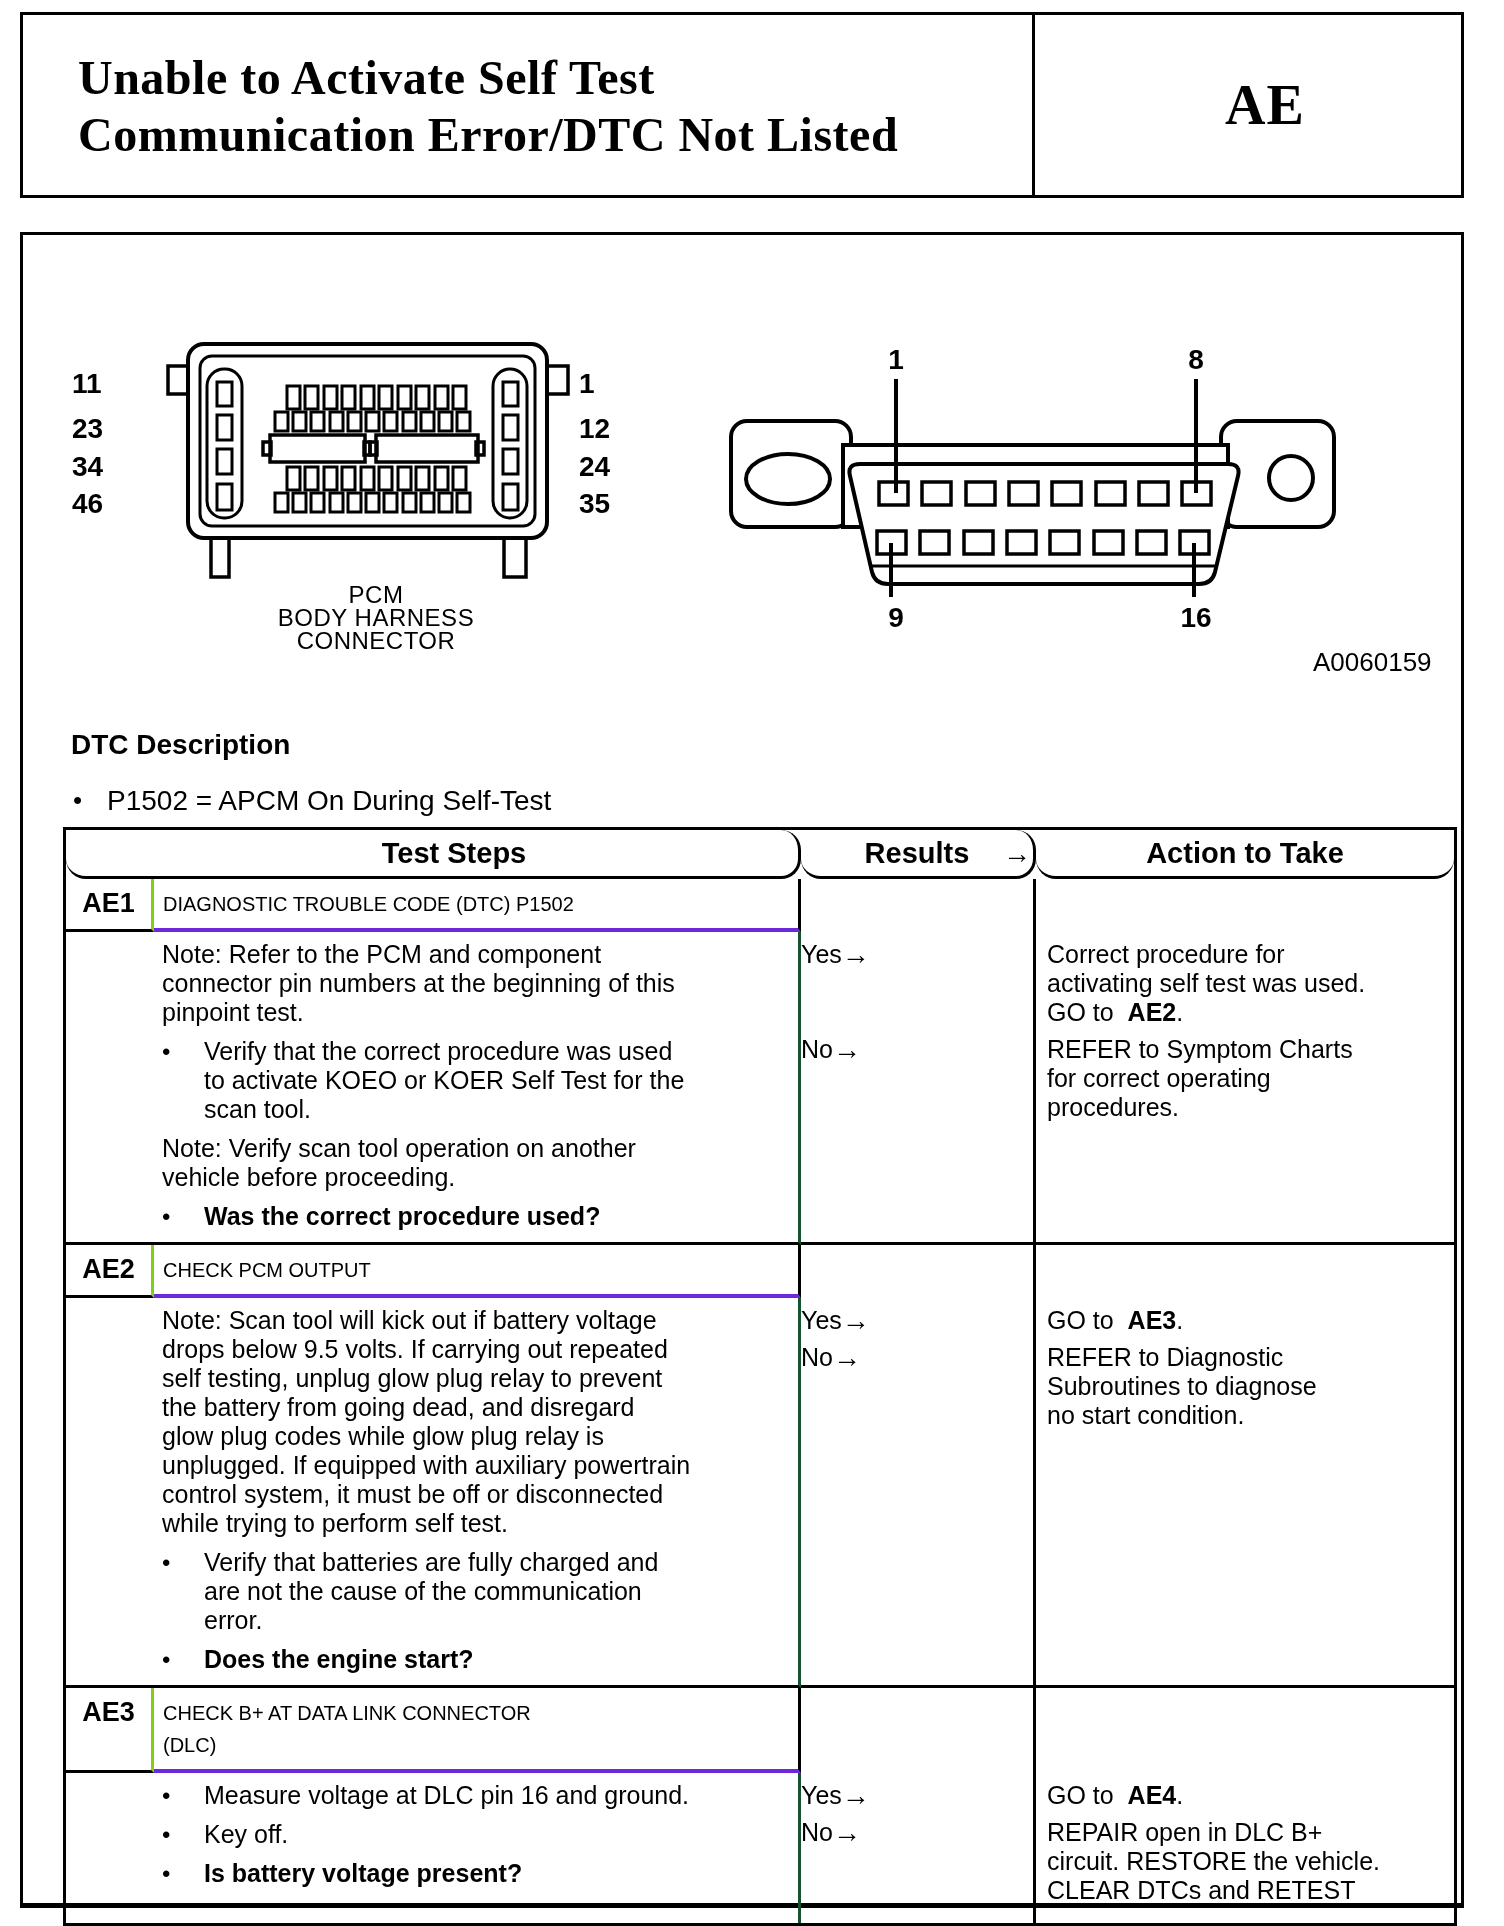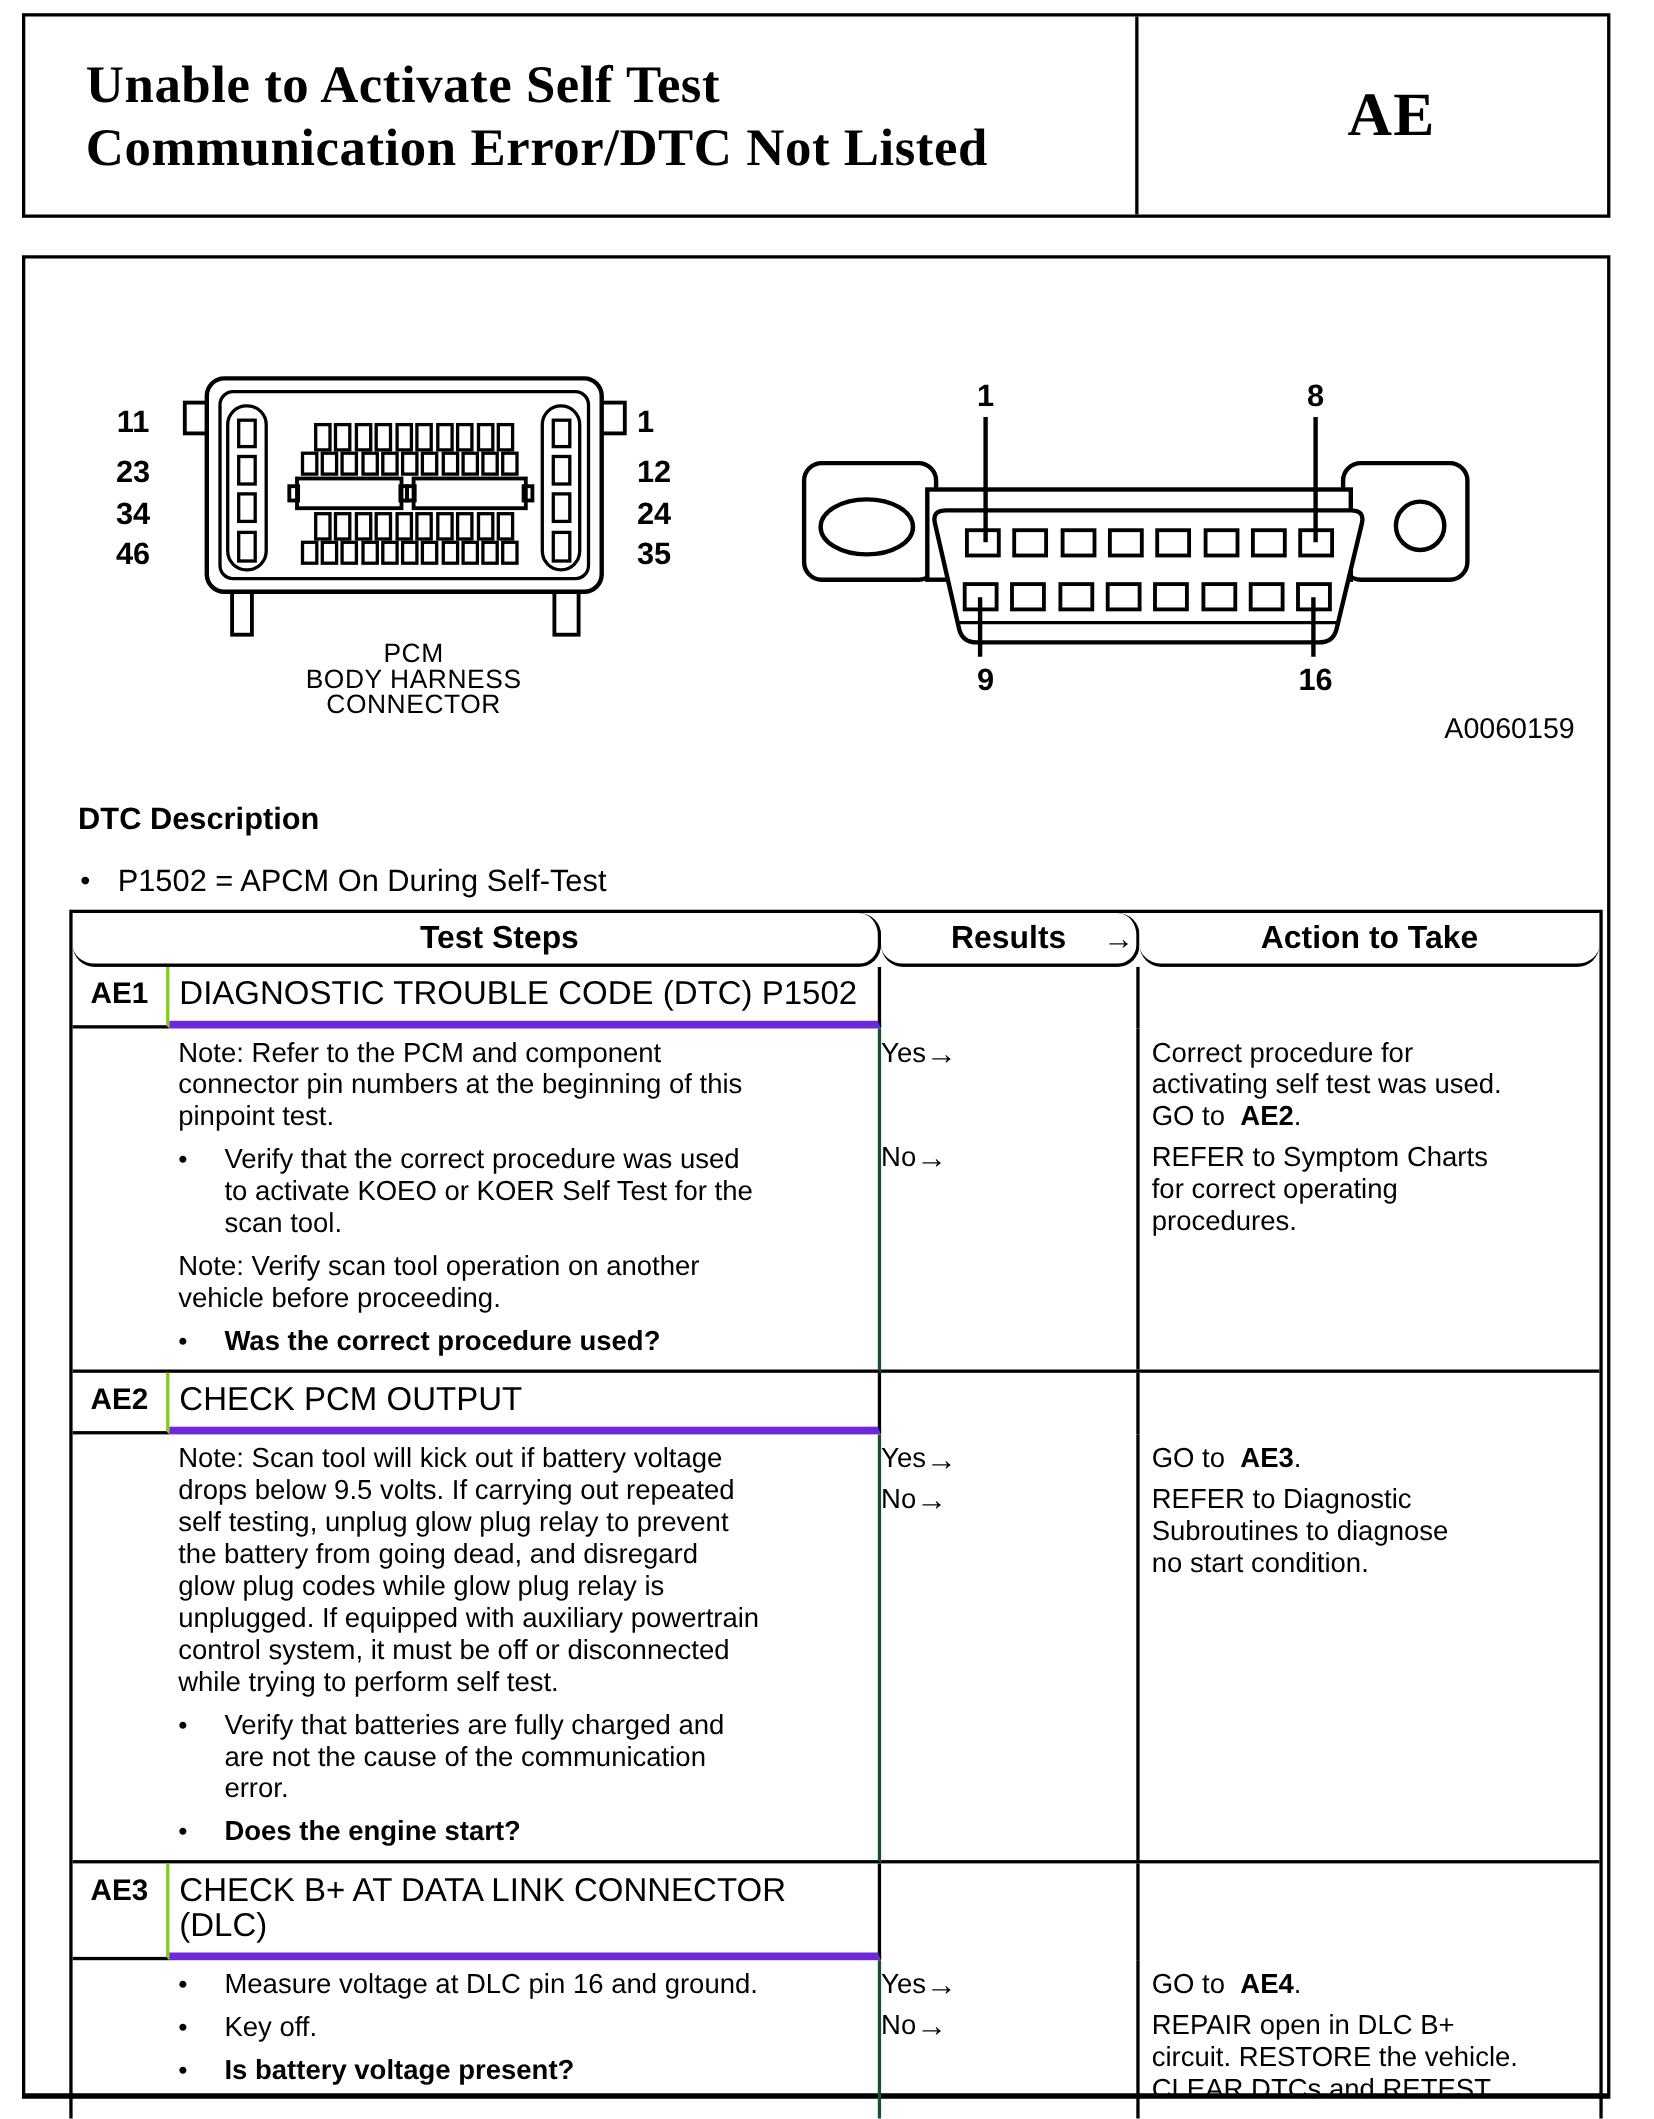--- a/index.html
+++ b/index.html
@@ -11,21 +11,21 @@
   .title-cell{width:1012px;box-sizing:border-box;border-right:3px solid #000;padding:34px 0 0 55px;}
   .title-line{font-family:"Liberation Serif",serif;font-weight:bold;font-size:48px;line-height:57px;letter-spacing:0.5px;}
   .ae-cell{flex:1;display:flex;align-items:center;justify-content:center;margin-left:34px;}
   .section-code{font-family:"Liberation Serif",serif;font-weight:bold;font-size:56px;letter-spacing:1px;}
 
   
   .main-box{position:absolute;left:20px;top:232px;width:1444px;height:1676px;border:3px solid #000;border-bottom-width:5px;box-sizing:border-box;}
 
   
   .pin-label{position:absolute;font-size:28px;font-weight:bold;line-height:30px;}
-  .pcm-lab-l{left:63px;width:70px;text-align:center;}
+  .pcm-lab-l{left:49px;width:70px;text-align:left;}
   .pcm-lab-r{left:556px;width:70px;text-align:left;}
   .dlc-lab{width:60px;text-align:center;}
   .pcm-caption{position:absolute;left:203px;top:348px;width:300px;text-align:center;font-size:24px;line-height:23px;letter-spacing:0.5px;}
   .figure-id{position:absolute;left:1290px;top:412px;width:150px;font-size:26px;}
 
   svg{position:absolute;}
   .stroke{stroke:#000;fill:none;}
   .wfill{stroke:#000;fill:#fff;}
 
   
@@ -34,21 +34,21 @@
   .dtc-bullet .dot{width:34px;font-size:26px;}
 
   
   #pp-table{position:absolute;left:40px;top:592px;width:1394px;box-sizing:border-box;border:3px solid #000;display:grid;grid-template-columns:88px 647px 235px 1fr;font-size:25px;line-height:29px;}
   .cell{box-sizing:border-box;}
   .th{font-weight:bold;font-size:29px;border-bottom:3px solid #000;padding:9px 0 8px 0;text-align:center;border-radius:20px;}
   .th-steps{grid-column:1/3;border-right:3px solid #000;text-indent:44px;}
   .th-results{position:relative;border-right:3px solid #000;}
   .th-arrow{position:absolute;right:2px;top:9px;font-weight:normal;font-size:28px;}
   .cid{border-right:3px solid #84cc16;border-bottom:3px solid #000;text-align:center;font-weight:bold;font-size:27px;padding:10px 0 8px 0;}
-  .ctitle{border-right:3px solid #000;border-bottom:7px solid #6d28d9;font-size:30px;line-height:32px;padding:9px 10px 8px 9px;white-space:pre-wrap;}
+  .ctitle{border-right:3px solid #000;border-bottom:4px solid #6d28d9;font-size:20px;line-height:32px;padding:9px 10px 8px 9px;white-space:pre-wrap;}
   .cblankR{border-right:3px solid #000;}
   .ccontent{grid-column:1/3;border-right:3px solid #14532d;border-bottom:3px solid #000;padding:8px 28px 1px 96px;min-height:150px;}
   .cra{grid-column:3/5;border-bottom:3px solid #000;position:relative;}
   .lastrow{border-bottom:none;}
   .ra-grid{display:grid;grid-template-columns:232px 1fr;align-content:start;padding-top:8px;}
   .rlabel{padding-right:4px;display:flex;justify-content:flex-start;align-items:flex-start;margin-bottom:8px;}
   .rarr{font-size:28px;}
   .raction{padding-left:14px;padding-right:6px;margin-bottom:8px;}
   .aline{white-space:pre-wrap;}
   .ra-div{position:absolute;left:232px;top:0;bottom:0;width:3px;background:#000;}

